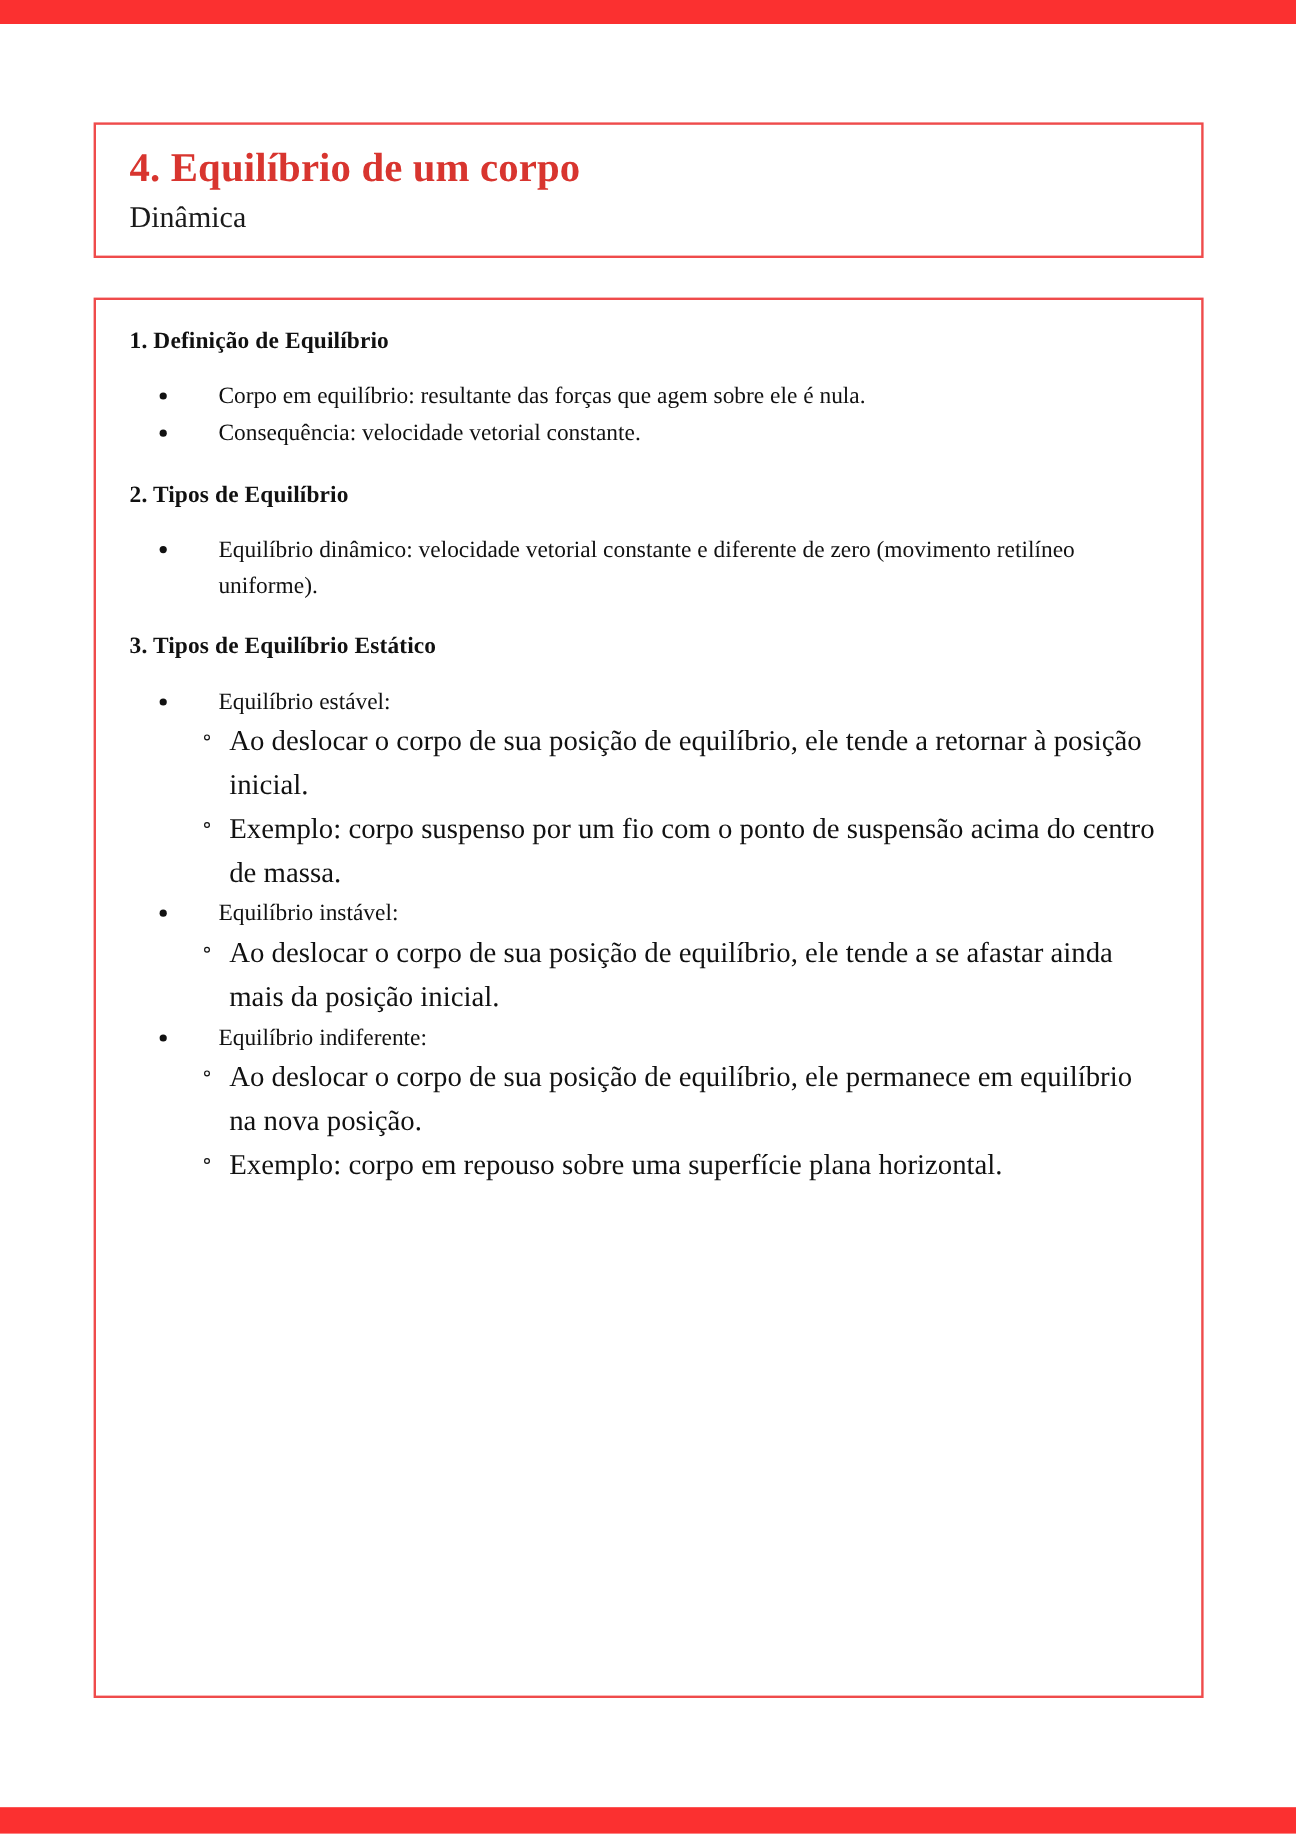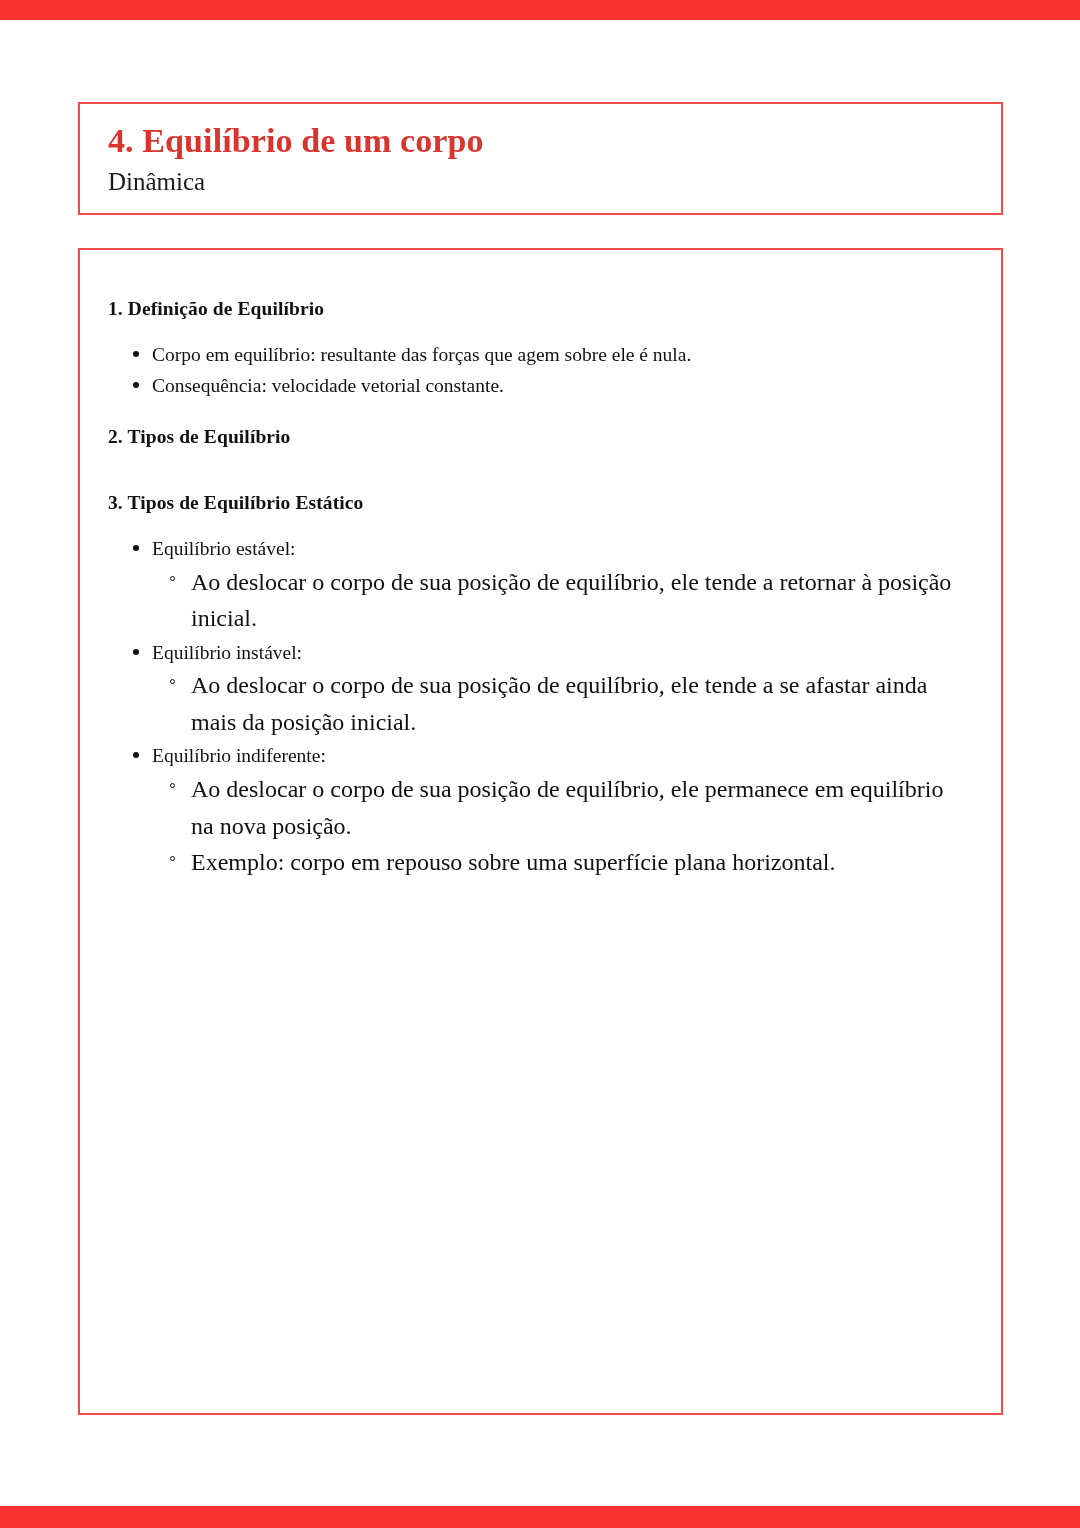--- a/index.html
+++ b/index.html
@@ -68,21 +68,21 @@
     position: absolute;
     left: 78px;
     top: 228px;
     width: 925px;
     height: 1167px;
     border: 2px solid #ef4b4b;
     box-sizing: border-box;
     background: #ffffff;
   }
   .content-inner {
-    padding: 46px 30px 0 28px;
+    padding: 22px 30px 0 28px;
   }
 
   .section-heading {
     font-size: 19.5px;
     font-weight: bold;
     color: #111111;
     margin: 0 0 0 0;
     line-height: 1.3;
     letter-spacing: 0.1px;
   }
@@ -93,21 +93,21 @@
     padding: 0;
   }
   ul.bullets > li {
     position: relative;
     padding-left: 44px;
     font-size: 19.5px;
     line-height: 1.52;
     color: #111111;
     margin-bottom: 1px;
   }
-  ul.bullets > li > .btext { display: block; }
+  ul.bullets > li > .btext { display: block; margin-left: 30px; }
   ul.bullets > li::before {
     content: "";
     position: absolute;
     left: 25px;
     top: 11px;
     width: 6px;
     height: 6px;
     border-radius: 50%;
     background: #111111;
   }
@@ -167,33 +167,37 @@
             <span class="btext">Consequência: velocidade vetorial constante.</span>
           </li>
         </ul>
       </div>
 
       <div class="gap-after-list"></div>
 
       <div>
         <div class="section-heading">2. Tipos de Equilíbrio</div>
         <ul class="bullets">
+          <li>
+            <span class="btext">Equilíbrio dinâmico: velocidade vetorial constante e diferente de zero (movimento retilíneo uniforme).</span>
+          </li>
         </ul>
       </div>
 
       <div class="gap-after-list"></div>
 
       <div>
         <div class="section-heading">3. Tipos de Equilíbrio Estático</div>
         <ul class="bullets">
 
           <li>
             <span class="btext">Equilíbrio estável:</span>
             <ul class="subbullets">
               <li>Ao deslocar o corpo de sua posição de equilíbrio, ele tende a retornar à posição inicial.</li>
+              <li>Exemplo: corpo suspenso por um fio com o ponto de suspensão acima do centro de massa.</li>
             </ul>
           </li>
 
           <li>
             <span class="btext">Equilíbrio instável:</span>
             <ul class="subbullets">
               <li>Ao deslocar o corpo de sua posição de equilíbrio, ele tende a se afastar ainda mais da posição inicial.</li>
             </ul>
           </li>
 

